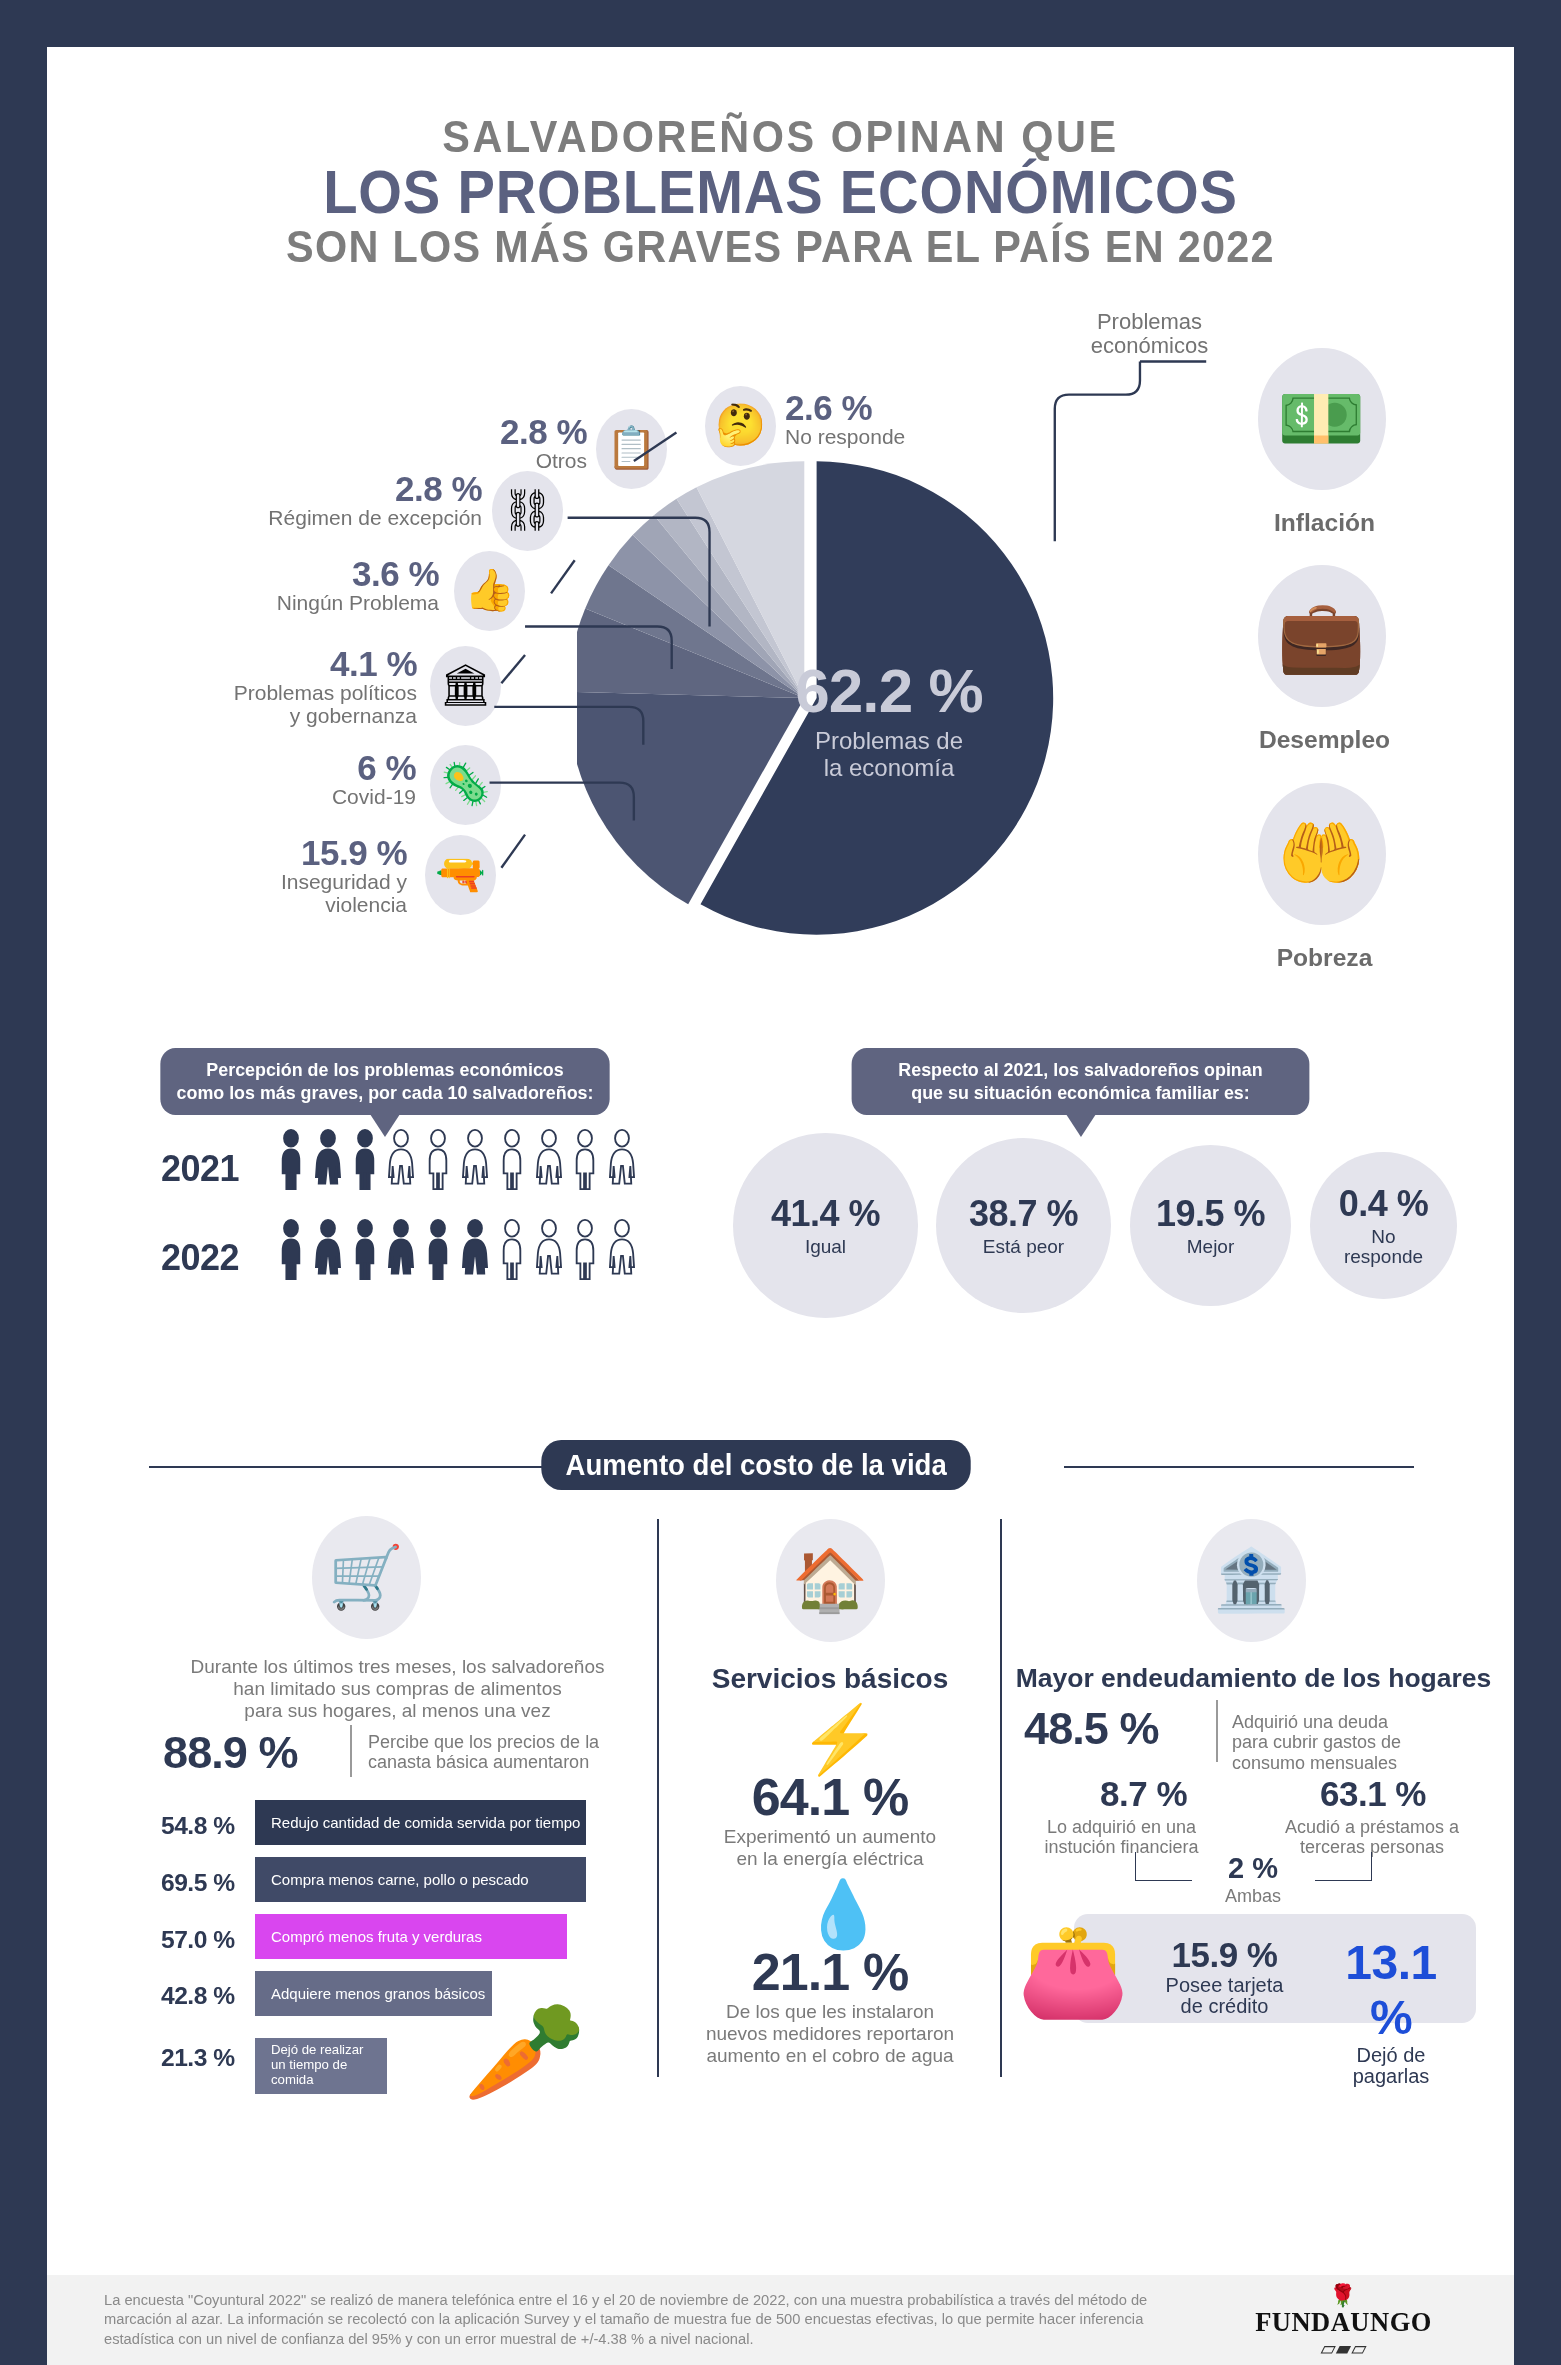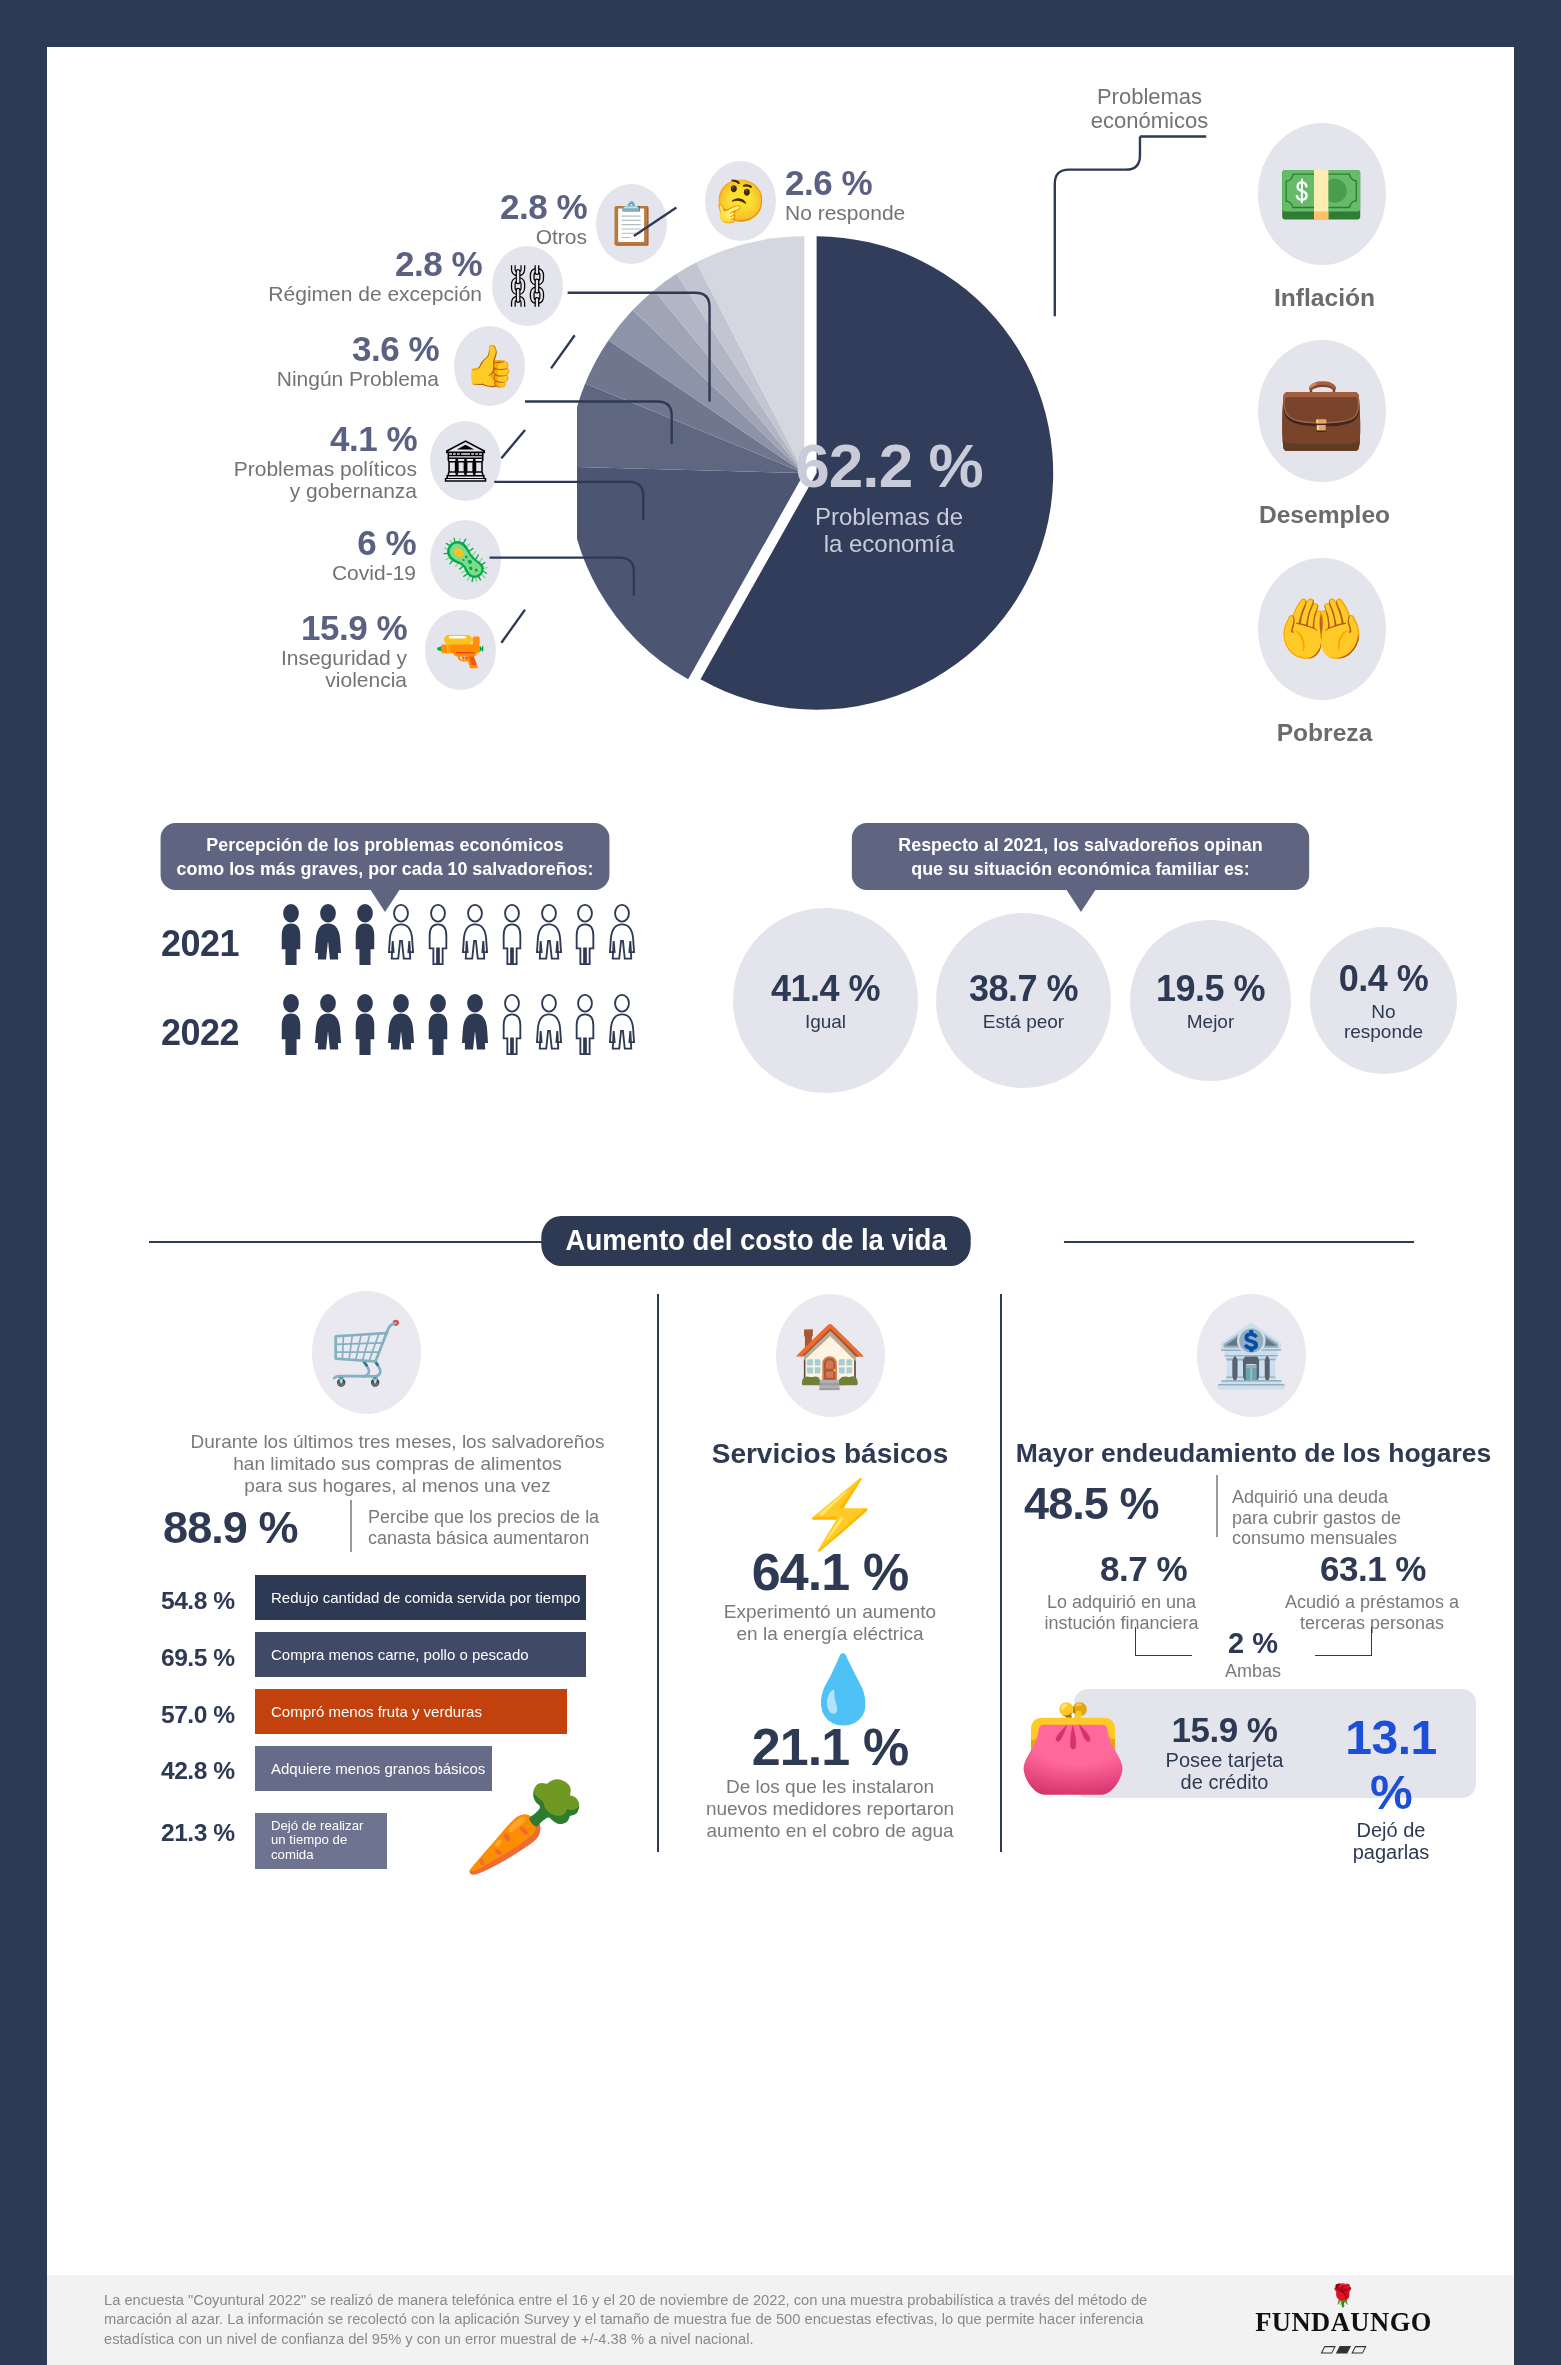--- a/index.html
+++ b/index.html
@@ -127,20 +127,25 @@
   .logo { position:absolute; right:71px; top:9.5px; width:199px; text-align:center; }
   .logo .rose { font-size:22px; color:#c0392b; line-height:1; }
   .logo .nm { font-size:26.5px; font-weight:700; color:#111; font-family:"Liberation Serif", serif; letter-spacing:0.5px; }
   .logo .map { font-size:20px; color:#333; line-height:1; }
 </style>
 </head>
 <body>
 
 <div class="poster">
 
+  <div class="title-block">
+    <div class="t1">SALVADOREÑOS OPINAN QUE</div>
+    <div class="t2">LOS PROBLEMAS ECONÓMICOS</div>
+    <div class="t3">SON LOS MÁS GRAVES PARA EL PAÍS EN 2022</div>
+  </div>
 
   <div class="pie-area">
 
     <div class="pie-wrap">
       <svg width="483" height="568" viewBox="0 0 1020 1200">
         <g transform="translate(480,600)">
 
           <g transform="translate(26,0)">
             <path d="M0,0 L0,-500 A500,500 0 1,1 -245.3,435.8 Z" fill="#313d5a"></path>
           </g>
@@ -390,21 +395,21 @@
     <div class="bar" style="left:208px; top:364px; width:331px; height:45px; background:#2e3953;">
       <span>Redujo cantidad de comida servida por tiempo</span>
     </div>
 
     <div class="bar-pct" style="left:114px;  top:433px;">69.5 %</div>
     <div class="bar" style="left:208px; top:421px; width:331px; height:45px; background:#404a67;">
       <span>Compra menos carne, pollo o pescado</span>
     </div>
 
     <div class="bar-pct" style="left:114px;  top:490px;">57.0 %</div>
-    <div class="bar" style="left:208px; top:478px; width:312px; height:45px; background:#c2410c;">
+    <div class="bar" style="left:208px; top:478px; width:312px; height:45px; background:#d946ef;">
       <span>Compró menos fruta y verduras</span>
     </div>
 
     <div class="bar-pct" style="left:114px;  top:546px;">42.8 %</div>
     <div class="bar" style="left:208px; top:535px; width:237px; height:45px; background:#666c88;">
       <span>Adquiere menos granos básicos</span>
     </div>
 
     <div class="bar-pct" style="left:114px;  top:608px;">21.3 %</div>
     <div class="bar multi" style="left:208px; top:591px; width:132px; height:56px; background:#6e7490; font-size:13.2px;">

